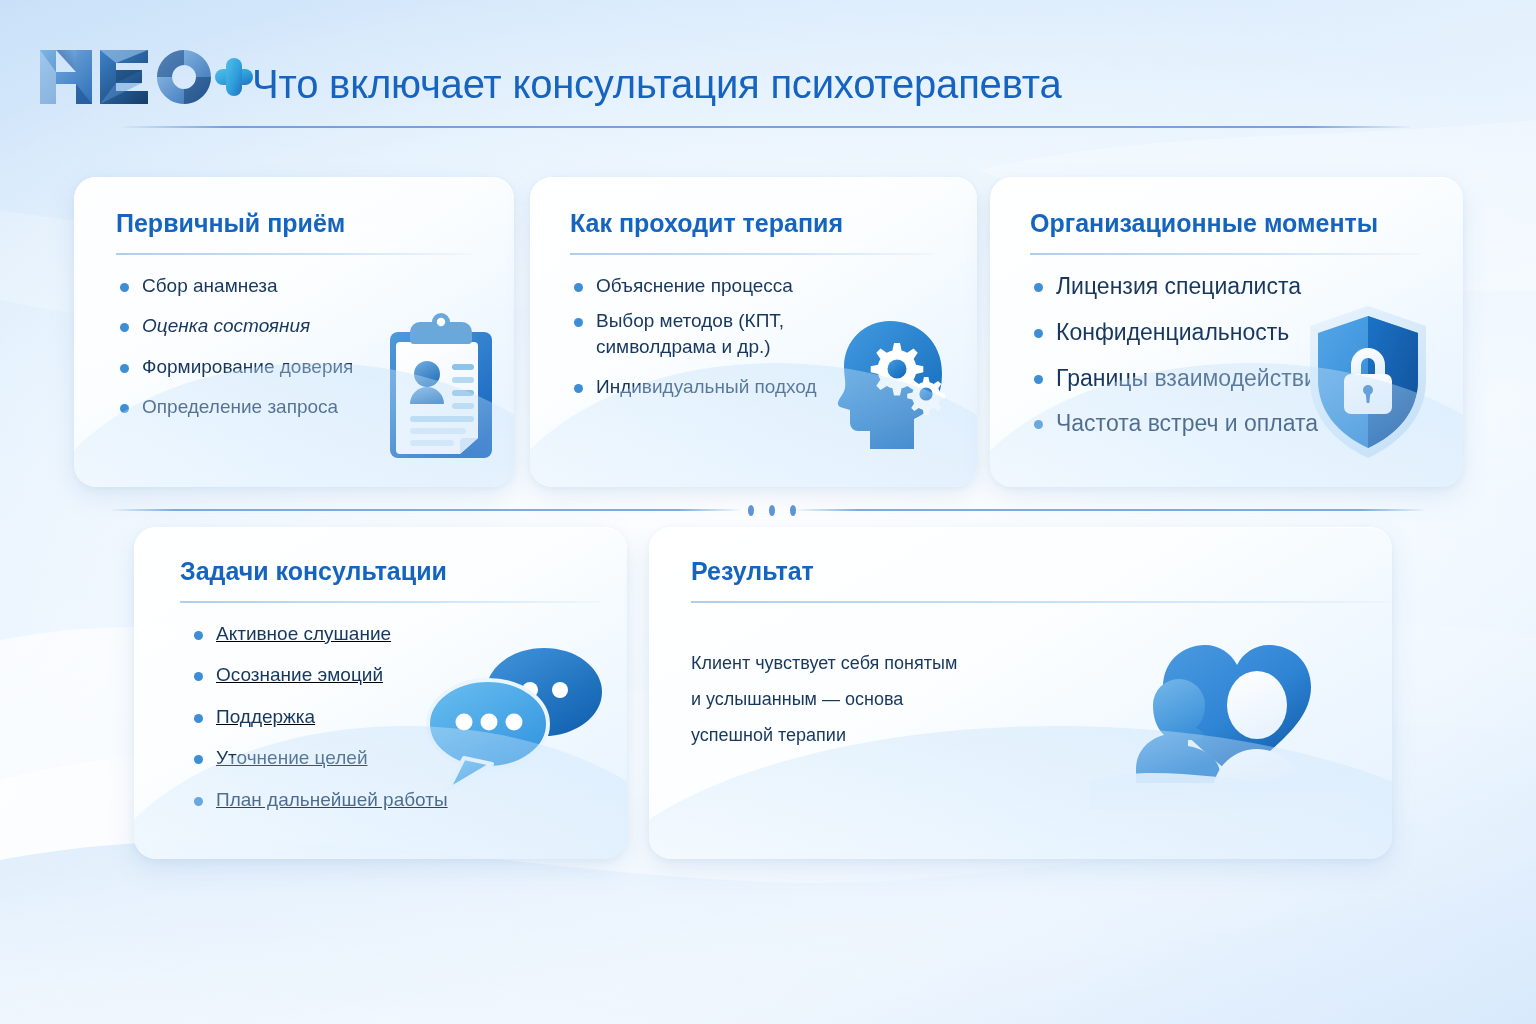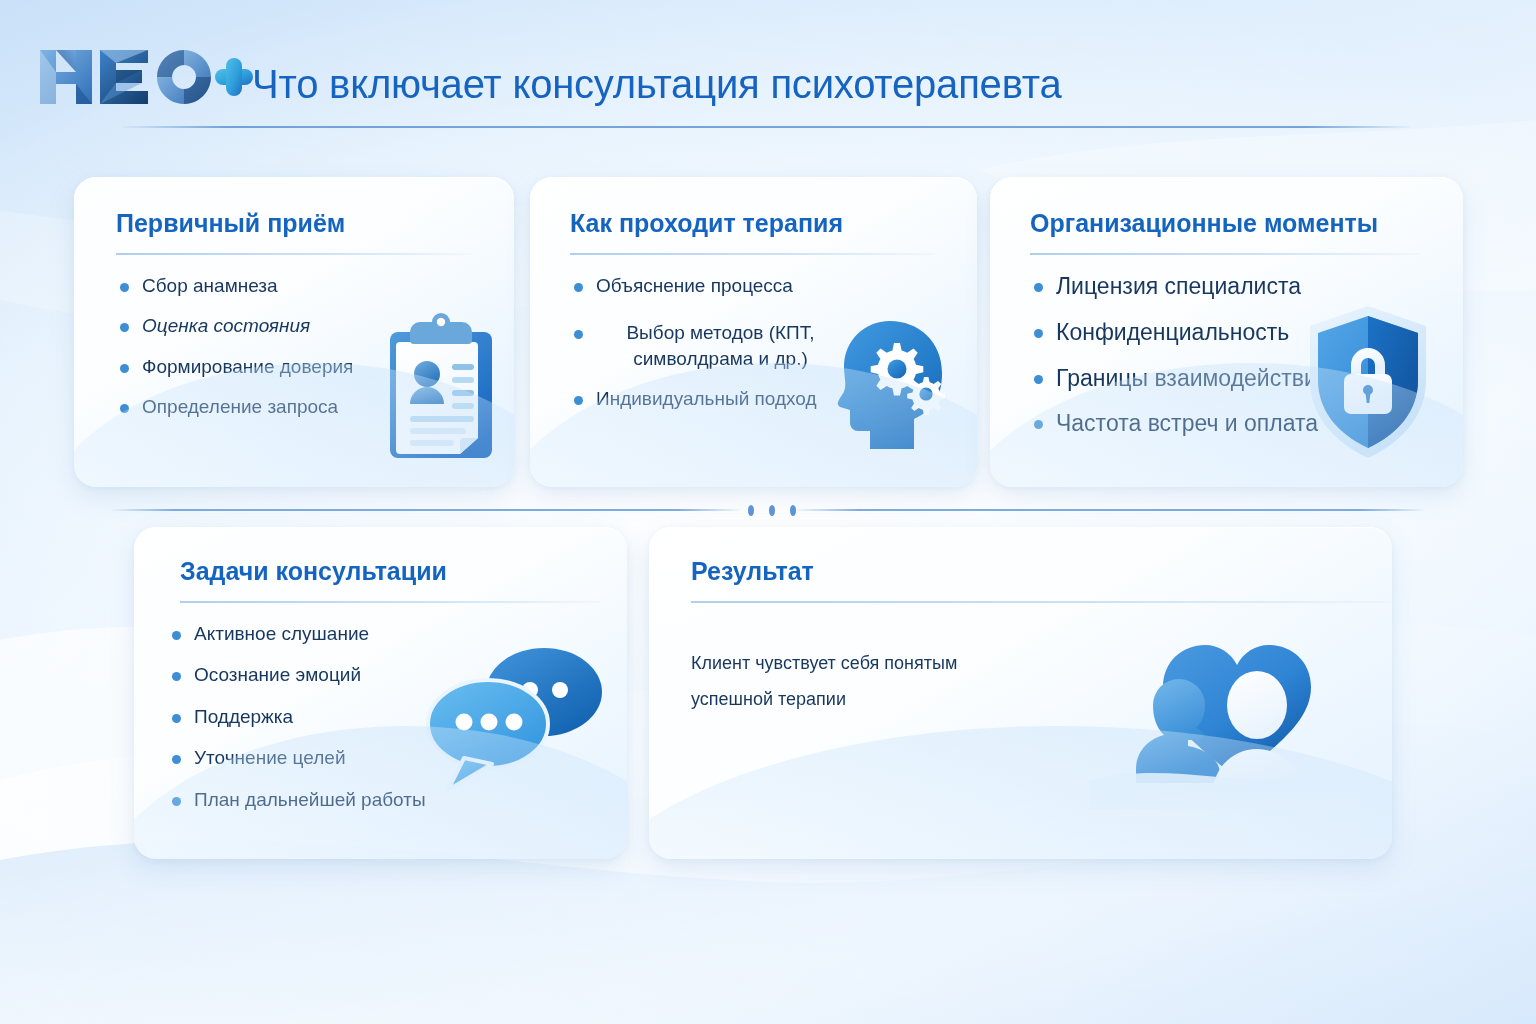--- a/index.html
+++ b/index.html
@@ -294,21 +294,21 @@
       <rect x="28" y="116" width="56" height="6" rx="3" fill="#d3e8f8"></rect>
       <rect x="28" y="128" width="44" height="6" rx="3" fill="#d3e8f8"></rect>
     </svg>
   </div>
 
   <div class="card" id="card-therapy">
     <div class="card-title" style="left:40px; top:32px; font-size:25px;">Как проходит терапия</div>
     <div class="card-rule" style="left:40px; top:76px; width:365px;"></div>
     <ul class="bullets" style="left:40px; top:96px; width:275px; font-size:19px;">
       <li>Объяснение процесса</li>
-      <li style="margin-top:22px;text-align:center;">Выбор методов (КПТ, символдрама и др.)</li>
+      <li style="margin-top:10px;">Выбор методов (КПТ, символдрама и др.)</li>
       <li style="margin-top:15px;">Индивидуальный подход</li>
     </ul>
 
     <svg class="card-icon" style="left:302px; top:140px; width:130px; height:135px;" viewBox="0 0 130 135">
       <defs>
         <linearGradient id="headG" x1="0.1" y1="0" x2="0.9" y2="1">
           <stop offset="0%" stop-color="#3f99df"></stop>
             <stop offset="100%" stop-color="#1267b9"></stop>
         </linearGradient>
       </defs>
@@ -372,21 +372,21 @@
       <span></span>
       <span></span>
       <span></span>
     </div>
     <div class="line right"></div>
   </div>
 
   <div class="card" id="card-tasks">
     <div class="card-title" style="left:46px; top:30px; font-size:25px;">Задачи консультации</div>
     <div class="card-rule" style="left:46px; top:74px; width:420px;"></div>
-    <ul class="bullets" style="left:34px; top:94px; width:330px; font-size:19px;">
+    <ul class="bullets" style="left:56px; top:94px; width:330px; font-size:19px;text-decoration:underline;">
       <li>Активное слушание</li>
       <li style="margin-top:16px;">Осознание эмоций</li>
       <li style="margin-top:16px;">Поддержка</li>
       <li style="margin-top:16px;">Уточнение целей</li>
       <li style="margin-top:16px;">План дальнейшей работы</li>
     </ul>
 
     <svg class="card-icon" style="left:280px; top:105px; width:200px; height:160px;" viewBox="0 0 200 160">
       <defs>
         <linearGradient id="bubDark" x1="0.1" y1="0" x2="0.9" y2="1">
@@ -414,20 +414,21 @@
         <circle cx="100" cy="90" r="8.5" fill="#ffffff"></circle>
       </g>
     </svg>
   </div>
 
   <div class="card" id="card-result">
     <div class="card-title" style="left:42px; top:30px; font-size:25px;">Результат</div>
     <div class="card-rule" style="left:42px; top:74px; width:700px;"></div>
     <div class="body-text" style="left:42px; top:118px; width:420px; font-size:18px; line-height:2.0;">
       <div>Клиент чувствует себя понятым</div>
+      <div>и услышанным — основа</div>
       <div>успешной терапии</div>
     </div>
 
     <svg class="card-icon" style="left:440px; top:82px; width:270px; height:200px;" viewBox="0 0 270 200">
       <defs>
         <linearGradient id="heartG" x1="0" y1="0" x2="0.8" y2="1">
           <stop offset="0%" stop-color="#4a9ae0"></stop>
             <stop offset="55%" stop-color="#2f84d4"></stop>
             <stop offset="100%" stop-color="#0e5aa8"></stop>
         </linearGradient>

